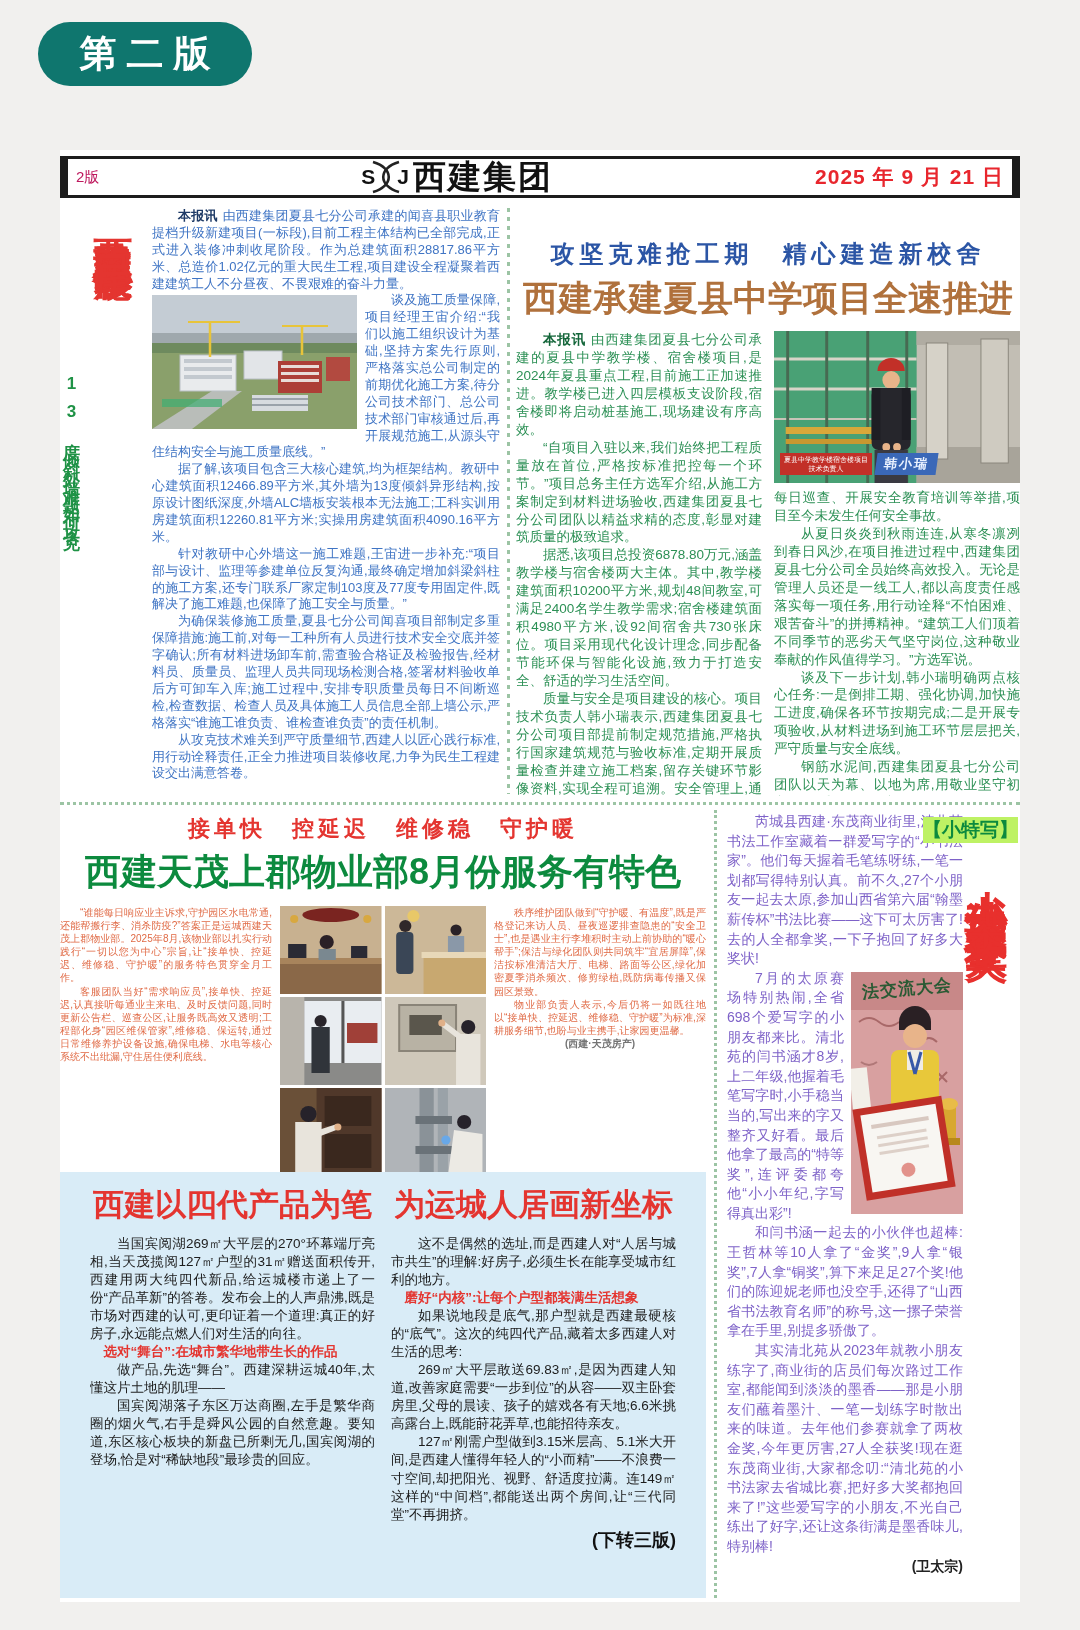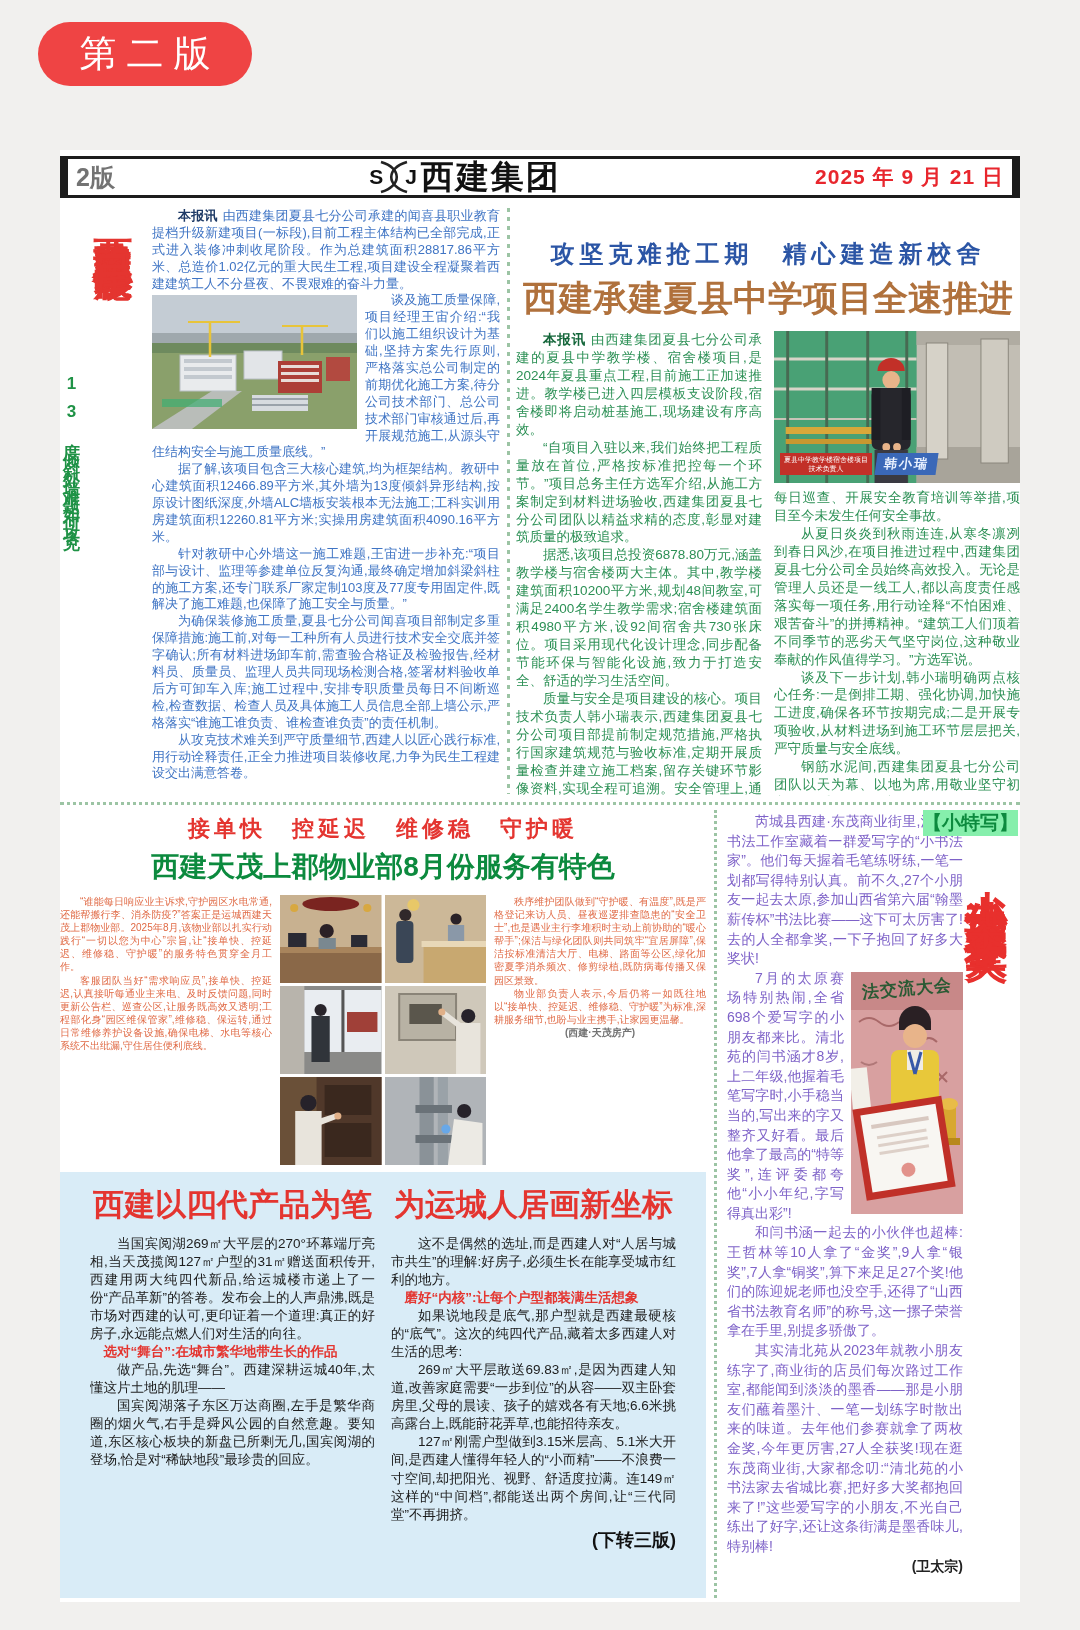--- a/index.html
+++ b/index.html
@@ -1,27 +1,27 @@
 <!DOCTYPE html>
 <html><head>
 <meta charset="utf-8">
 <style>
   html,body{margin:0;padding:0;}
   body{width:1080px;height:1630px;background:#f1f0ee;font-family:"Liberation Sans","DejaVu Sans",sans-serif;position:relative;overflow:hidden;}
   .page{position:absolute;inset:0;}
-  .badge{position:absolute;left:38px;top:22px;width:214px;height:64px;background:#ef4444;border-radius:36px;color:#fff;
-         font-size:37px;font-weight:normal;letter-spacing:10px;display:flex;align-items:center;justify-content:center;padding-left:10px;box-sizing:border-box;}
+  .badge{position:absolute;left:38px;top:22px;width:214px;height:64px;background:#0f766e;border-radius:36px;color:#fff;
+         font-size:37px;font-weight:bold;letter-spacing:10px;display:flex;align-items:center;justify-content:center;padding-left:10px;box-sizing:border-box;}
   .frame{position:absolute;left:60px;top:150px;width:960px;height:1452px;background:#ffffff;}
 
   
   .masthead{position:absolute;left:0;top:6px;width:100%;height:42px;border-top:3px solid #1c1c1c;border-bottom:3px solid #1c1c1c;
             display:flex;align-items:center;justify-content:space-between;padding:0 16px;box-sizing:border-box;}
   .mast-edge{position:absolute;top:0;width:8px;height:100%;background:#1c1c1c;}
   .mast-edge.left{left:0;} .mast-edge.right{right:0;}
-  .pg{color:#737373;font-weight:bold;font-size:25px;}
+  .pg{color:#be185d;font-weight:normal;font-size:15px;}
   .brand{display:flex;align-items:center;color:#111;font-weight:bold;}
   .brand-letter{font-size:21px;font-weight:bold;z-index:2;}
   .brand svg{margin:0 -11px;z-index:1;}
   .brand-name{font-size:33px;letter-spacing:2px;margin-left:4px;}
   .mast-date{color:#e8262d;font-weight:bold;font-size:21px;letter-spacing:1px;}
 
   
   .top{position:absolute;left:0;top:56px;width:960px;height:590px;display:flex;}
   .a1{position:relative;width:442px;height:100%;flex:0 0 442px;}
   .a1-side{position:absolute;left:0;top:168px;writing-mode:vertical-rl;text-orientation:upright;color:#1f9246;font-weight:bold;
@@ -49,37 +49,37 @@
   .cap-red{background:#c23028;color:#fff;font-size:7px;line-height:1.3;padding:2px 4px;text-align:center;}
   .cap-name{background:#3a68b8;color:#eaf2ff;font-weight:bold;font-size:13px;padding:1px 8px;display:flex;align-items:center;
             transform:skewX(-8deg);margin-left:4px;letter-spacing:2px;}
   .byline2{margin:0;color:#222;font-weight:bold;text-align:right;font-family:Liberation Serif, serif;}
 
   .hdiv{position:absolute;left:0;top:652px;width:960px;border-top:3px dotted #9cc4a4;}
 
   
   .a3{position:absolute;left:0;top:664px;width:646px;height:352px;}
   .a3-kicker{text-align:center;color:#e43530;font-weight:bold;font-size:22px;letter-spacing:4px;}
-  .a3-title{text-align:center;color:#0c8a3e;font-weight:900;font-size:28px;margin:4px 0 9px;white-space:nowrap;}
+  .a3-title{text-align:center;color:#0c8a3e;font-weight:900;font-size:36px;margin:4px 0 9px;white-space:nowrap;}
   .a3-row{display:flex;gap:8px;height:272px;overflow:hidden;}
   .a3col{flex:1;color:#e06a45;font-size:10px;line-height:1.31;text-align:justify;overflow:hidden;min-width:0;}
   .pgrid{flex:0 0 206px;display:grid;grid-template-columns:1fr 1fr;grid-auto-rows:88px;gap:3px;}
   .pgrid svg{width:100%;height:100%;display:block;}
   .byline3{margin:0;color:#737373;font-weight:bold;text-align:center;}
 
   
   .a5{position:absolute;left:0;top:1022px;width:646px;height:426px;background:#d9ecf7;box-sizing:border-box;padding:12px 30px;display:flex;gap:16px;}
   .a5col{flex:1;color:#1c1c1c;font-size:13.5px;line-height:1.34;text-align:justify;overflow:hidden;min-width:0;}
   .a5-title{color:#e43530;font-weight:900;font-size:31px;text-align:center;white-space:nowrap;margin-bottom:9px;}
   .a5-sub{color:#e43530;font-weight:bold;text-indent:1em;margin:0;}
   .byline5{margin:4px 0 0;font-weight:bold;font-size:18px;text-align:right;color:#111;}
 
   
   .a4{position:absolute;left:654px;top:660px;width:306px;height:788px;border-left:3px dotted #9cc4a4;box-sizing:border-box;}
-  .a4-tag{position:absolute;right:2px;top:0;color:#0c8a3e;font-weight:bold;font-size:19px;background:#86efac;z-index:3;}
+  .a4-tag{position:absolute;right:2px;top:7px;color:#0c8a3e;font-weight:bold;font-size:19px;background:#bef264;z-index:3;}
   .a4-vtitle{position:absolute;right:4px;top:46px;writing-mode:vertical-rl;text-orientation:upright;color:#e8302d;font-weight:900;
              font-size:43px;letter-spacing:5px;z-index:2;}
   .a4-text{position:absolute;left:10px;top:2px;width:236px;height:782px;overflow:hidden;color:#7e62c8;font-size:14px;line-height:1.4;text-align:justify;}
   .photo-boy{float:right;width:112px;height:242px;margin:3px 0 4px 7px;position:relative;}
   .photo-boy svg{width:100%;height:100%;display:block;}
   .boy-banner{position:absolute;left:0;top:5px;width:100%;color:#2a5a34;font-weight:900;font-size:17px;letter-spacing:1px;
               transform:rotate(-5deg);text-align:center;}
   .byline4{margin:0;font-weight:bold;color:#222;text-align:right;}
 </style>
 </head>

